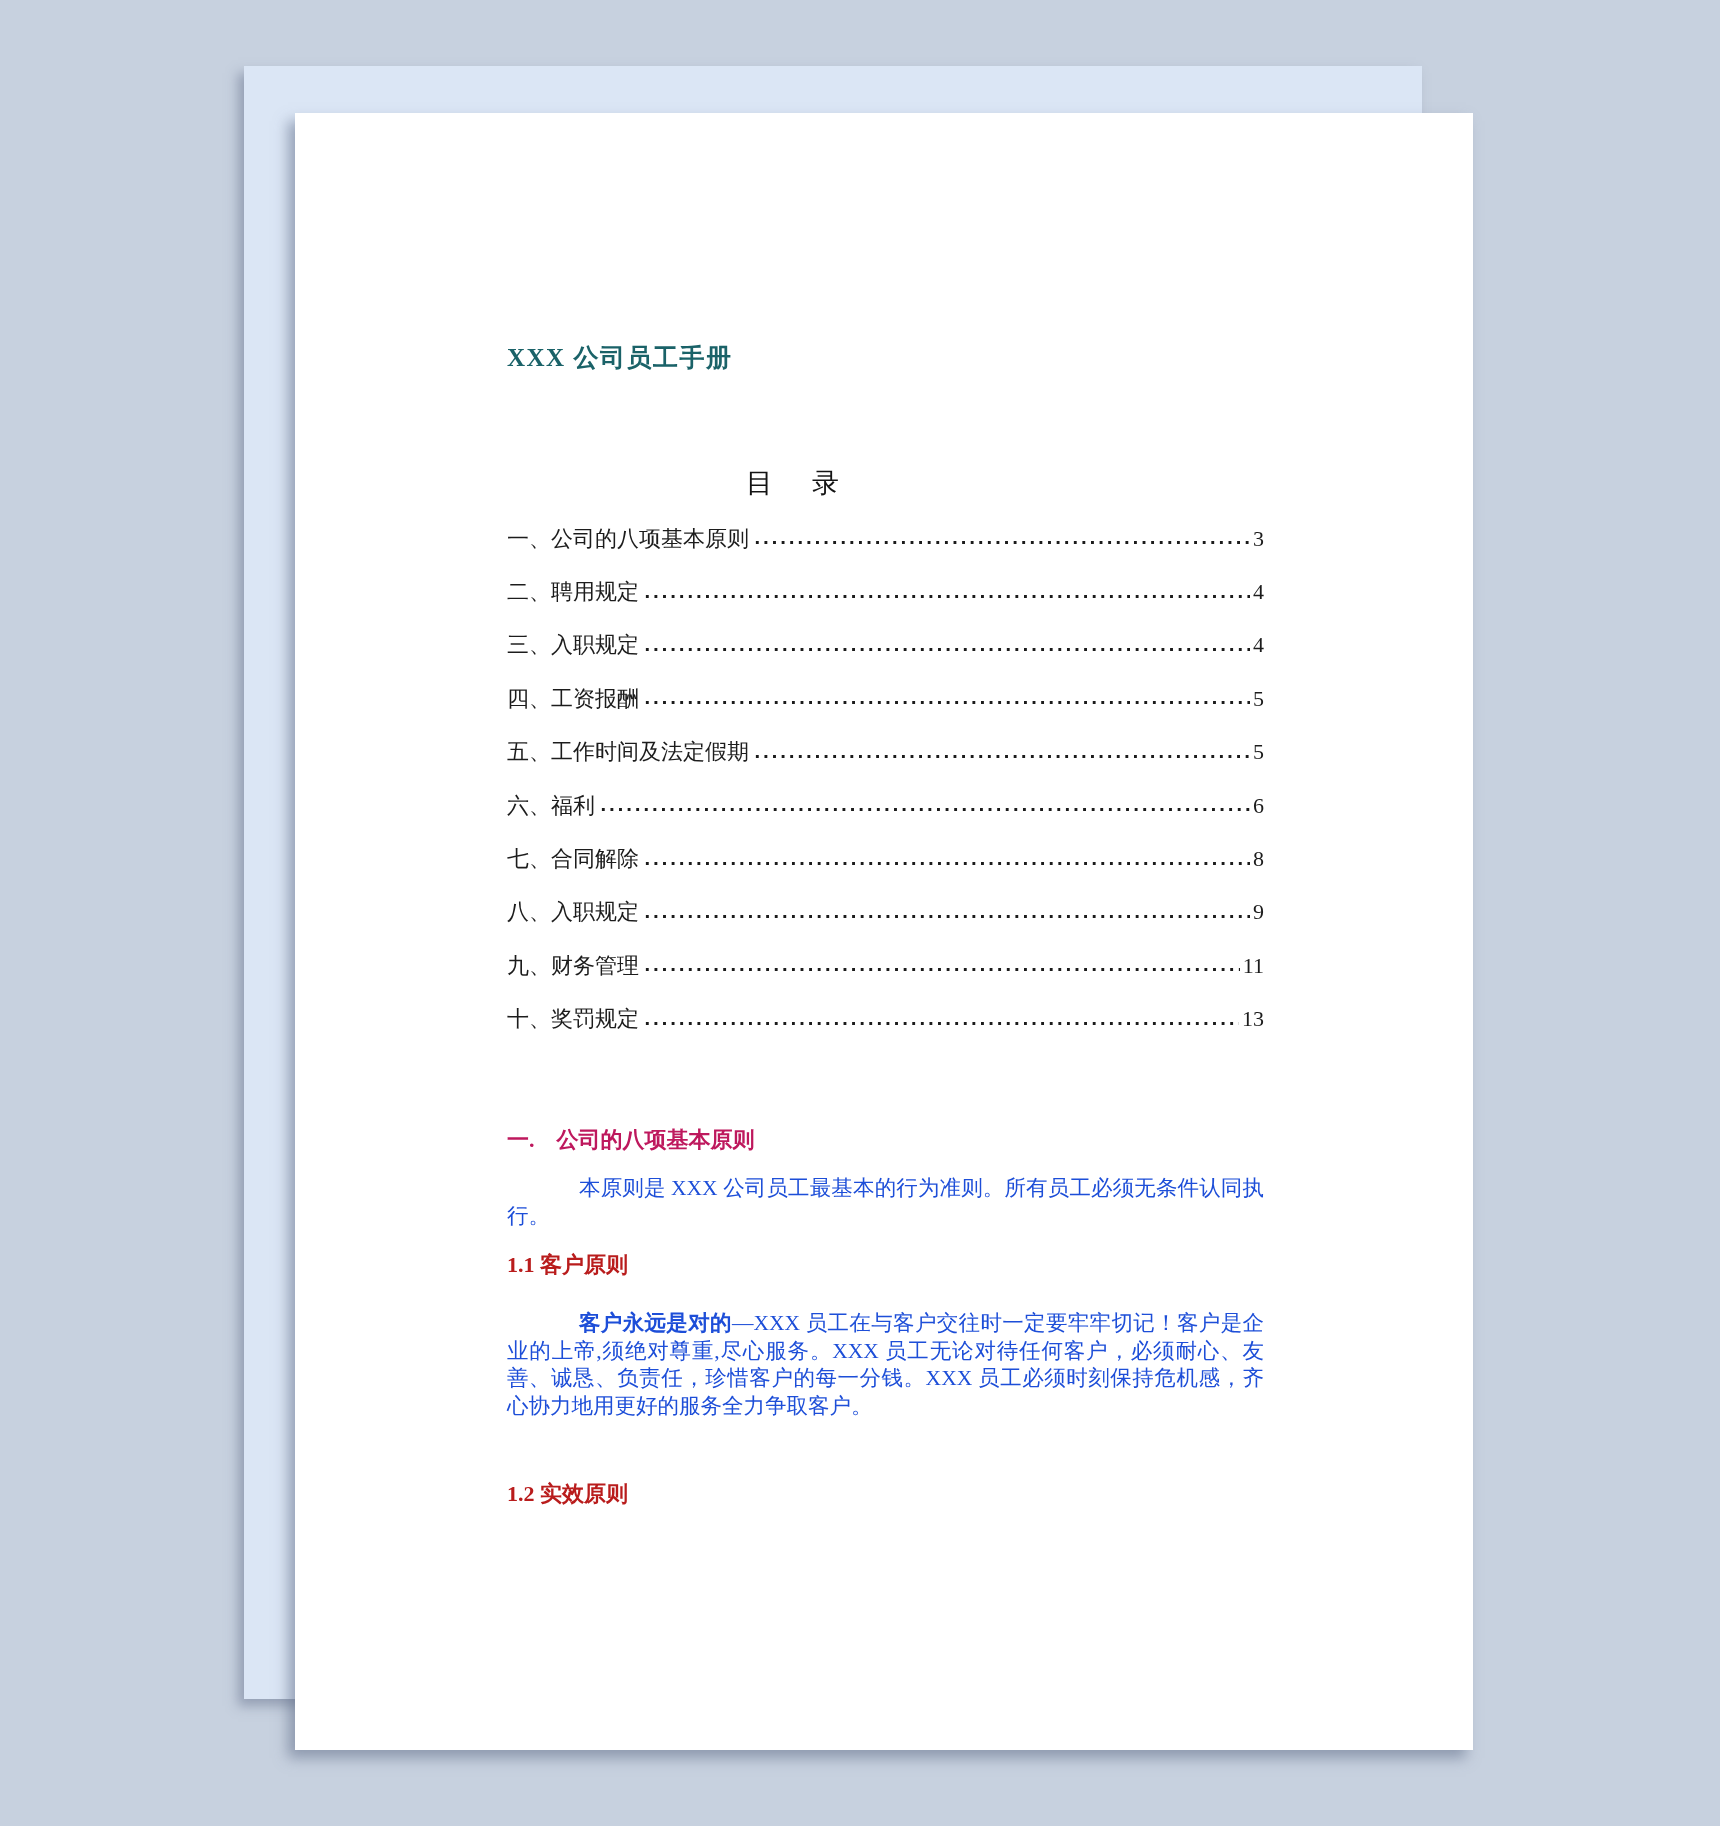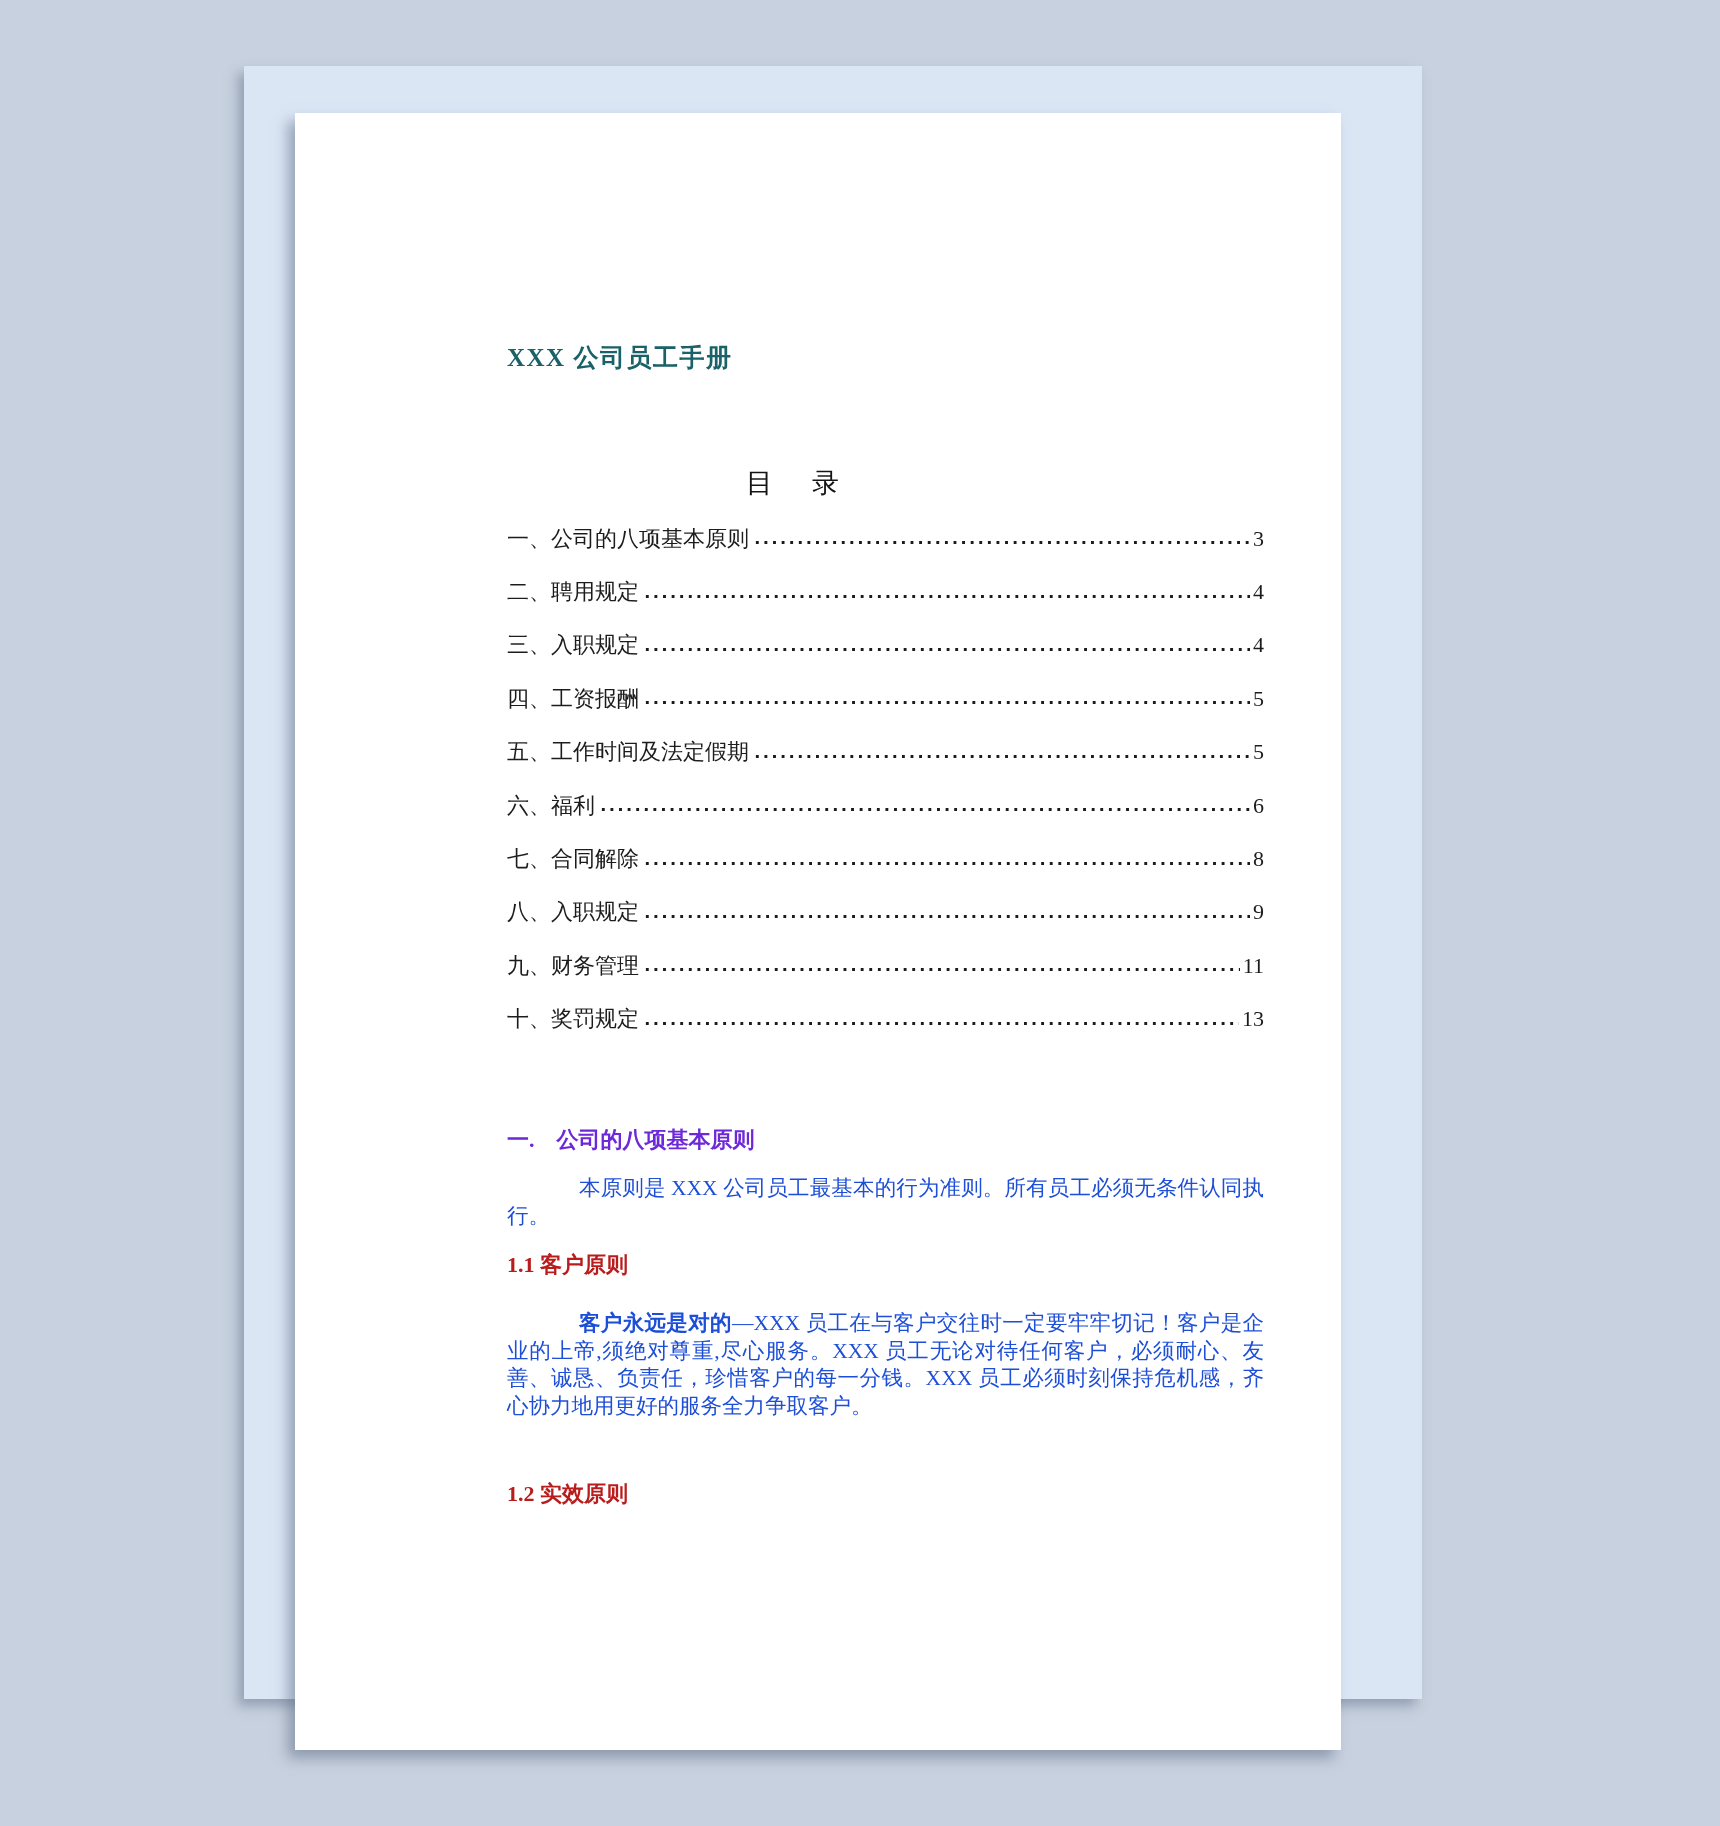--- a/index.html
+++ b/index.html
@@ -1,35 +1,35 @@
 <!DOCTYPE html>
 <html><head>
 <meta charset="utf-8">
 <style>
   html,body{margin:0;padding:0;}
   body{width:1720px;height:1826px;background:#c7d1df;}
   .stage{position:relative;width:1720px;height:1826px;background:#c7d1df;overflow:hidden;
          font-family:"Liberation Serif","DejaVu Serif",serif;}
   .back-sheet{position:absolute;left:244px;top:66px;width:1178px;height:1633px;
               background:#dbe6f5;box-shadow:-6px 7px 11px rgba(99,112,139,.5);}
-  .paper{position:absolute;left:295px;top:113px;width:1046px;height:1637px;
+  .paper{position:absolute;left:295px;top:113px;width:1178px;height:1637px;
          background:#ffffff;box-shadow:-7px 8px 13px rgba(95,108,135,.55);text-decoration:underline;}
   .paper > *{position:absolute;margin:0;}
   .doc-title{left:212px;top:228px;font-size:25px;font-weight:bold;color:#1a6268;
              letter-spacing:1.5px;white-space:nowrap;}
   .toc-header{left:435px;top:352px;font-size:27px;font-weight:500;color:#141414;
               letter-spacing:6px;white-space:nowrap;margin-left:16px;}
   .toc{left:212px;top:399px;width:757px;}
   .toc-row{display:flex;align-items:center;height:53.4px;font-size:22px;color:#1c1c1c;}
   .toc-label{white-space:pre;flex:0 0 auto;}
   .toc-dots{flex:1 1 auto;height:7px;margin:8px 3px 0 4px;background-repeat:repeat-x;
             background-image:radial-gradient(circle,#1b1b1b 1.7px,transparent 1.9px);
             background-size:8.6px 7px;background-position:left center;}
   .toc-page{flex:0 0 auto;font-size:22px;color:#1c1c1c;}
-  .sec-heading{left:212px;top:1012px;font-size:22px;font-weight:bold;color:#6d28d9;
+  .sec-heading{left:212px;top:1012px;font-size:22px;font-weight:bold;color:#be185d;
                white-space:pre;}
   .body-para{left:212px;top:0;width:757px;font-size:21.5px;line-height:27.5px;
              color:#1d4ed8;text-indent:72px;text-align:justify;}
   .intro{top:1062px;}
   .para2{top:1197px;}
   .sub-heading{left:212px;font-size:22px;font-weight:bold;color:#b91c1c;white-space:pre;}
   .sub1{top:1137px;}
   .sub2{top:1334px;margin-top:32px;}
 </style>
 </head>

